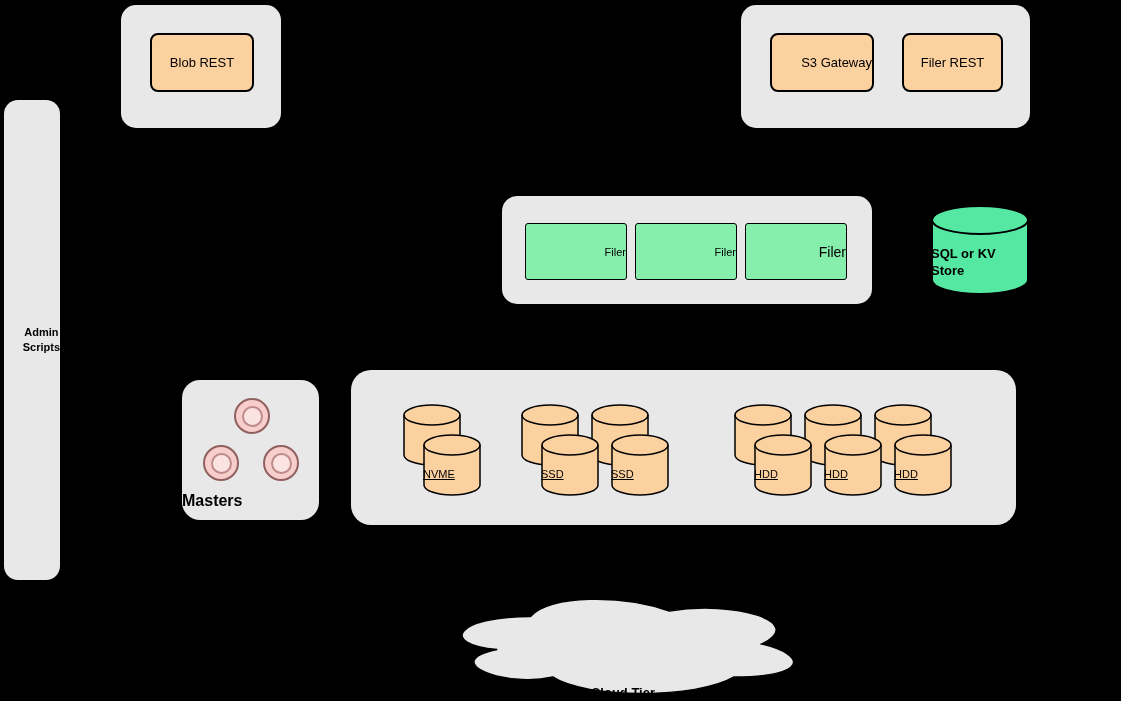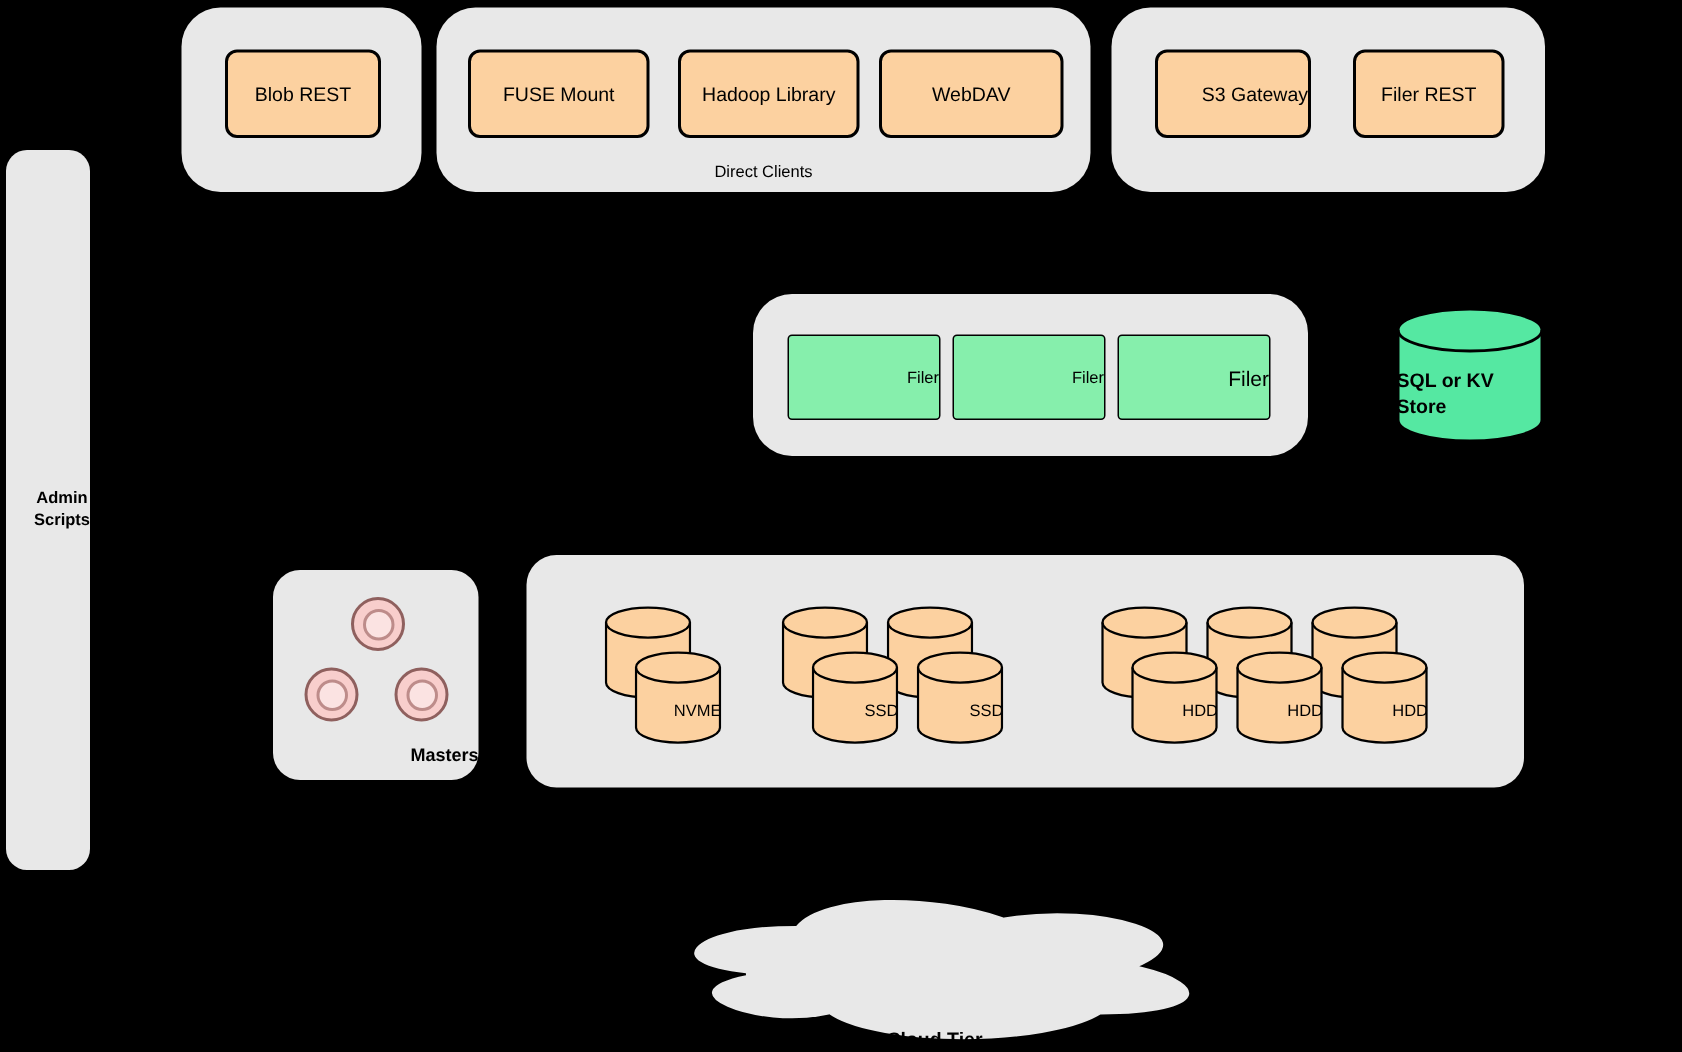--- a/index.html
+++ b/index.html
@@ -1,72 +1,60 @@
 <!DOCTYPE html>
 <html><head>
 <meta charset="utf-8">
 <style>
   html, body { margin:0; padding:0; background:#000; }
   body { font-family:"Liberation Sans", sans-serif; }
   .canvas { position:relative; width:1121px; height:701px; background:#000; overflow:hidden; color:#000; }
 
-  .panel { position:absolute; background:#e8e8e8; border-radius:26px; }
+  .panel { position:absolute; background:#e8e8e8; border-radius:15px; }
 
   .node { position:absolute; display:flex; align-items:center; justify-content:center; text-align:center; }
   .orange { background:#fcd1a0; border:2px solid #000; border-radius:8px; font-size:13px; }
   .greenbox { background:#86efac; border:1.5px solid #000; border-radius:3px; font-size:11px;justify-content:flex-end; }
   .greenbox.big { font-size:14px; }
 
   .caption { position:absolute; left:0; bottom:7px; width:100%; text-align:center; font-size:11px; }
 
   .admin-panel { display:flex; align-items:center; justify-content:center; text-align:center;
                  font-size:11px; font-weight:bold; white-space:pre-line; line-height:1.35; border-radius:14px; }
 
   .cyl { position:absolute; width:58px; height:62px; }
   .cyl svg { display:block; }
-  .cyl-label { position:absolute; left:0; top:34px; width:100%; text-align:right; font-size:11px; }
+  .cyl-label { position:absolute; left:0; top:34px; width:100%; text-align:left; font-size:11px;text-decoration:underline; }
 
   .sql-cyl { position:absolute; left:931px; top:205px; width:98px; height:90px; }
   .sql-cyl svg { display:block; }
   .sql-label { position:absolute; left:0; top:41px; width:100%; text-align:left;
                font-size:13px; font-weight:bold; white-space:pre-line; line-height:1.3; }
 
   .circle { position:absolute; width:32px; height:32px; border-radius:50%; background:#f8cecc;
             border:2px solid #8f605e; display:flex; align-items:center; justify-content:center; }
   .circle-inner { width:17px; height:17px; border-radius:50%; background:#fbe3e2; border:2px solid #bd8c8a; }
-  .masters-label { position:absolute; left:0; bottom:10px; width:100%; text-align:right; font-size:12px; font-weight:bold; }
+  .masters-label { position:absolute; left:0; bottom:10px; width:100%; text-align:left; font-size:16px; font-weight:bold; }
 
   .cloud { position:absolute; left:437px; top:588px; width:372px; height:112px;
            display:flex; align-items:flex-end; justify-content:center; }
   .cloud svg { position:absolute; left:0; top:0; }
   .cloud-label { position:relative; font-size:13px; font-weight:bold; }
 </style>
 </head>
 <body>
 
 <div class="canvas">
 
   <div class="panel" style="left:121px; top:5px; width:160px; height:123px;">
     <div class="node orange" style="left:29px; top:28px; width:100px; height:55px;">
       <span>Blob REST</span>
     </div>
   </div>
 
-  <div class="panel" style="left:291px; top:5px; width:436px; height:123px;">
-    <div class="node orange" style="left:21px; top:28px; width:117px; height:55px;">
-      <span>FUSE Mount</span>
-    </div>
-    <div class="node orange" style="left:161px; top:28px; width:117px; height:55px;">
-      <span>Hadoop Library</span>
-    </div>
-    <div class="node orange" style="left:295px; top:28px; width:119px; height:55px;">
-      <span>WebDAV</span>
-    </div>
-    <div class="caption">Direct Clients</div>
-  </div>
 
   <div class="panel" style="left:741px; top:5px; width:289px; height:123px;">
     <div class="node orange" style="left:29px; top:28px; width:100px; height:55px;justify-content:flex-end;">
       <span>S3 Gateway</span>
     </div>
     <div class="node orange" style="left:161px; top:28px; width:97px; height:55px;">
       <span>Filer REST</span>
     </div>
   </div>
 

